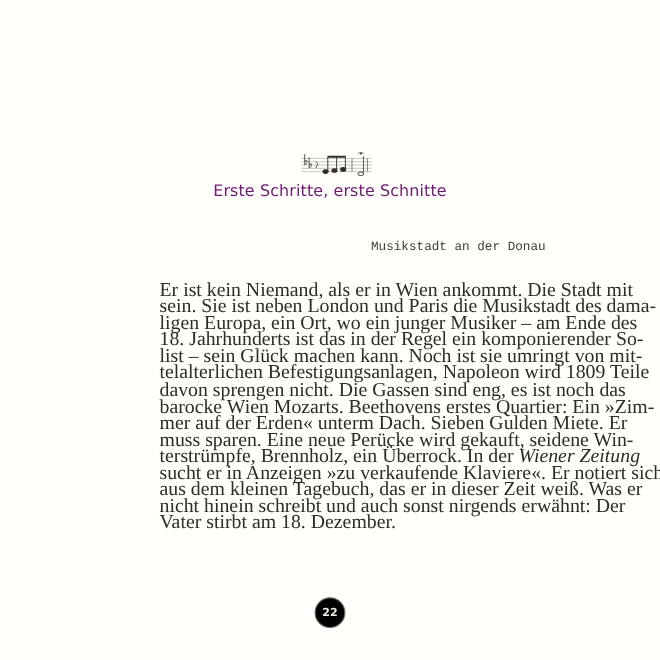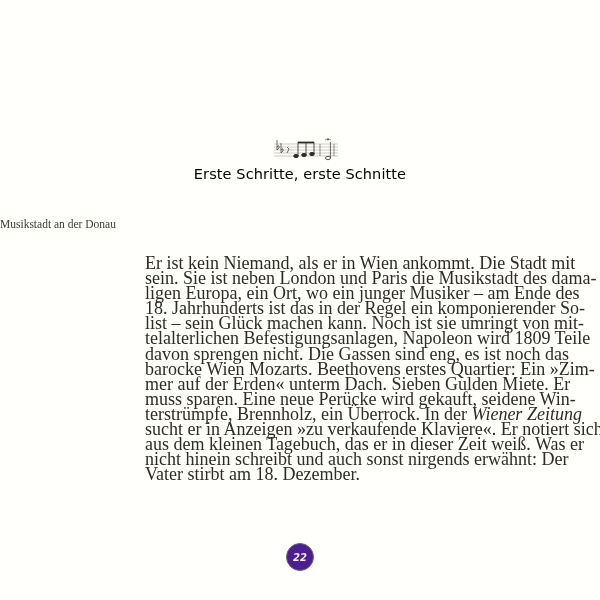--- a/index.html
+++ b/index.html
@@ -26,30 +26,30 @@
       height: 28px;
     }
     .chapter-title {
       position: absolute;
       left: 0;
       width: 600px;
       top: 166px;
       text-align: center;
       font-family: "DejaVu Sans", sans-serif;
       font-size: 14.5px;
-      color: #000000;
+      color: #701a75;
       letter-spacing: 0.1px;
     }
     .section-title {
       position: absolute;
       left: 0;
       width: 496px;
       top: 218px;
-      text-align: left;
-      font-family: Liberation Serif, serif;
+      text-align: right;
+      font-family: Liberation Mono, monospace;
       font-size: 11.5px;
       color: #3e3a34;
     }
     .body-text {
       position: absolute;
       left: 145px;
       top: 256px;
       width: 316px;
       font-family: "Liberation Serif", serif;
       font-size: 18px;
@@ -69,31 +69,30 @@
     .line em {
       font-style: italic;
     }
     .page-number {
       position: absolute;
       left: 286px;
       top: 543px;
       width: 28px;
       height: 28px;
       border-radius: 50%;
-      background: #4c1d95;
+      background: #000000;
       border: 1px solid #6b6d64;
       box-sizing: border-box;
       display: flex;
       align-items: center;
       justify-content: center;
       font-family: "DejaVu Sans", sans-serif;
       font-weight: bold;
       font-size: 10px;
       color: #f2f0e6;
-      font-style: italic;
     }
   </style>
 </head>
 <body>
 
 <div class="page">
 
   <svg class="ornament" viewBox="0 0 72 28" xmlns="http://www.w3.org/2000/svg">
     <g stroke="#9a968c" stroke-width="0.5" fill="none">
       <line x1="4" y1="8" x2="68" y2="8"></line>

